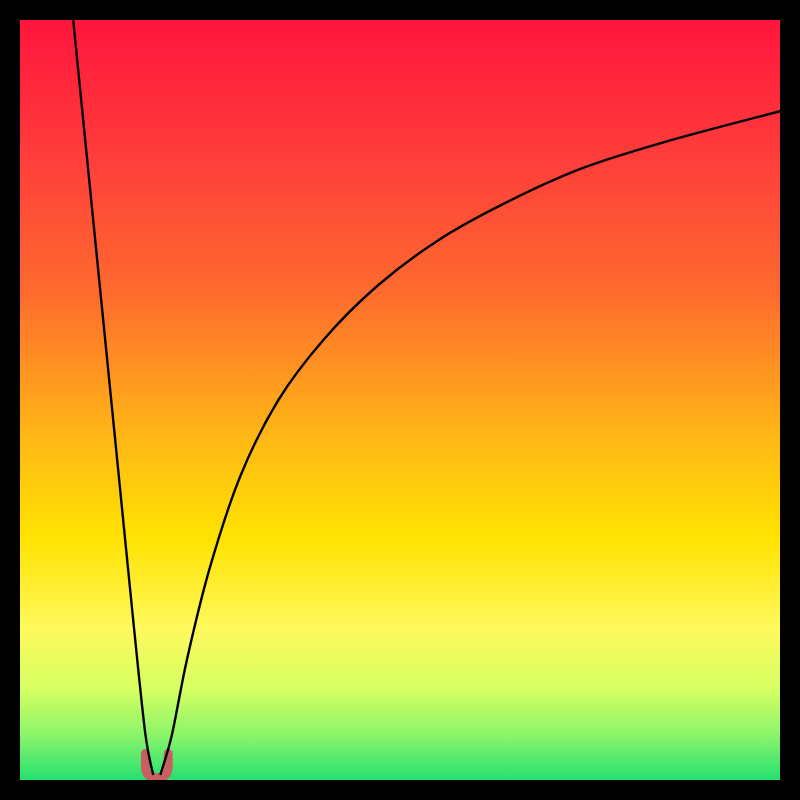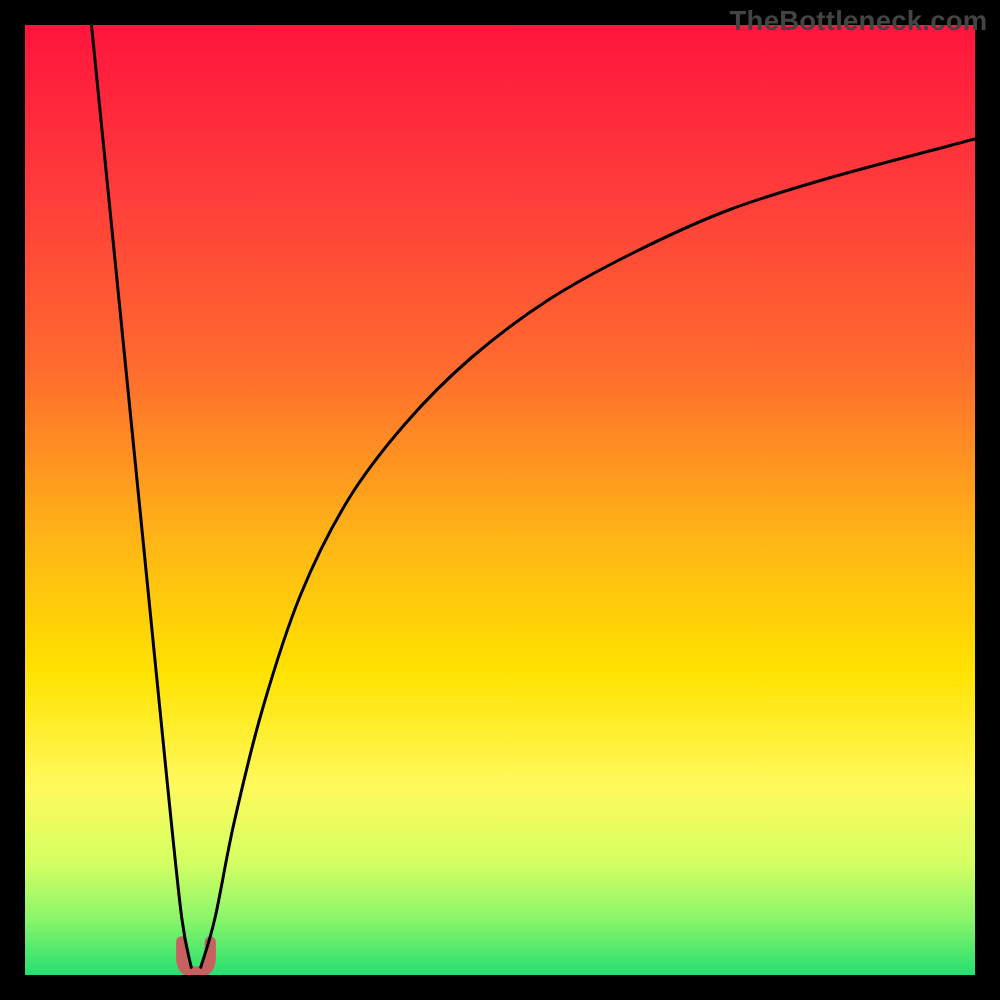--- a/index.html
+++ b/index.html
@@ -55,14 +55,13 @@
             <stop offset="94%" stop-color="#8cf56a"></stop>
             <stop offset="100%" stop-color="#25e071"></stop>
           </linearGradient>
         </defs>
         <rect x="0" y="0" width="760" height="760" fill="url(#bg-grad)"></rect>
         <path d="M 125.39999999999998 733.4 L 125.39999999999998 746.32 Q 125.39999999999998 757.72 136.79999999999998 757.72 L 136.79999999999998 757.72 Q 148.2 757.72 148.2 746.32 L 148.2 733.4" fill="none" stroke="#c86060" stroke-width="9" stroke-linecap="round"></path>
         <path d="M 53.2 0 C 55.733333333333334 25.333333333333332, 63.33333333333333 101.33333333333334, 68.39999999999999 152 C 73.46666666666665 202.66666666666666, 78.53333333333333 253.33333333333334, 83.6 304 C 88.66666666666666 354.6666666666667, 93.73333333333333 405.3333333333333, 98.8 456 C 103.86666666666666 506.6666666666667, 109.56666666666666 564.9333333333334, 114 608 C 118.43333333333334 651.0666666666666, 122.23333333333333 690.0799999999999, 125.4 714.4 C 128.56666666666666 738.72, 131.73333333333335 747.3333333333333, 133 753.92" fill="none" stroke="#000" stroke-width="2.4" stroke-linecap="round"></path>
         <path d="M 140.6 753.92 C 142.5 747.3333333333333, 147.56666666666666 733.6533333333333, 152 714.4 C 156.43333333333334 695.1466666666666, 160.86666666666665 666.2666666666667, 167.2 638.4 C 173.53333333333333 610.5333333333333, 181.13333333333333 577.6, 190 547.2 C 198.86666666666667 516.8000000000001, 208.99999999999997 483.8666666666667, 220.39999999999998 456 C 231.79999999999998 428.1333333333333, 244.4666666666667 402.8, 258.40000000000003 380 C 272.33333333333337 357.2, 287.53333333333336 338.20000000000005, 304 319.20000000000005 C 320.46666666666664 300.20000000000005, 338.2 282.4666666666667, 357.2 266 C 376.2 249.53333333333333, 396.4666666666667 234.33333333333331, 418.00000000000006 220.39999999999998 C 439.5333333333334 206.46666666666664, 462.33333333333337 194.4333333333333, 486.40000000000003 182.39999999999998 C 510.4666666666667 170.36666666666665, 535.8 158.33333333333326, 562.4 148.19999999999993 C 589 138.0666666666666, 613.0666666666666 131.1, 646 121.60000000000002 C 678.9333333333334 112.10000000000004, 741 96.26666666666671, 760 91.20000000000005" fill="none" stroke="#000" stroke-width="2.4" stroke-linecap="round"></path>
       </svg>
   </div>
-  <div class="watermark">TheBottleneck.com</div>
 </div>
 
 </body></html>

